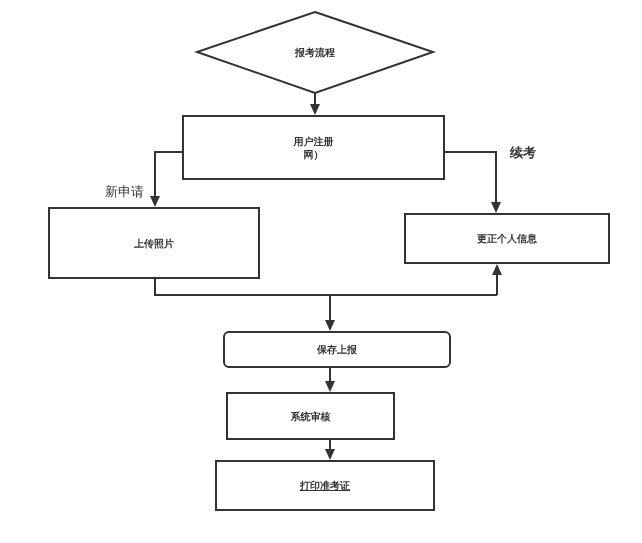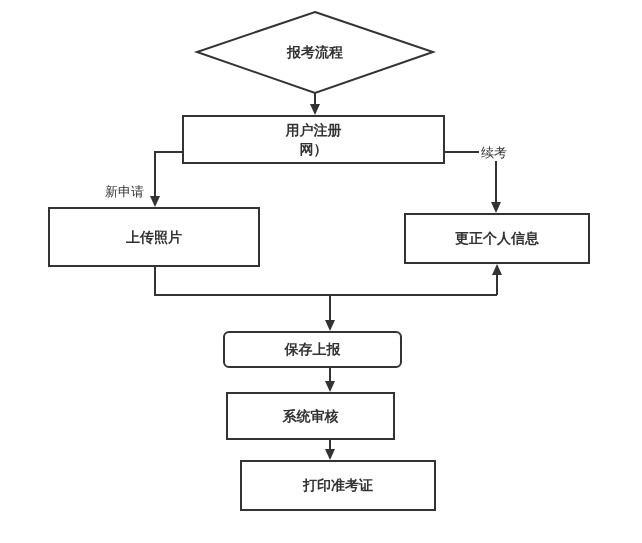--- a/index.html
+++ b/index.html
@@ -29,51 +29,51 @@
   }
   .arrowhead { fill: var(--line-color); stroke: none; }
   .stroke-shape {
     fill: var(--node-bg);
     stroke: var(--line-color);
     stroke-width: 2;
   }
   .node {
     position: absolute;
     color: var(--text-color);
-    font-size: 14px;
+    font-size: 10px;
     font-weight: bold;
     line-height: 1.3;
     display: flex;
     flex-direction: column;
     align-items: center;
     justify-content: center;
     text-align: left;
   }
   .box {
     border: 2px solid var(--line-color);
     background: var(--node-bg);
   }
   .diamond-label { background: transparent; }
-  .node-register   { left: 182px; top: 115px; width: 263px; height: 49px; }
-  .node-upload     { left: 48px;  top: 207px; width: 212px; height: 60px; }
-  .node-correct    { left: 404px; top: 213px; width: 186px; height: 51px; }
-  .node-save       { left: 223px; top: 331px; width: 179px; height: 37px; border-radius: 6px; }
+  .node-register   { left: 182px; top: 115px; width: 263px; height: 65px; }
+  .node-upload     { left: 48px;  top: 207px; width: 212px; height: 72px; }
+  .node-correct    { left: 404px; top: 213px; width: 206px; height: 51px; }
+  .node-save       { left: 223px; top: 331px; width: 228px; height: 37px; border-radius: 6px; }
   .node-review     { left: 226px; top: 392px; width: 169px; height: 48px; }
-  .node-print      { left: 240px; top: 460px; width: 196px; height: 51px; }
+  .node-print      { left: 215px; top: 460px; width: 220px; height: 51px; text-decoration: underline; }
   .node-start      { left: 197px; top: 12px;  width: 236px; height: 81px; }
   .edge-label {
     position: absolute;
     color: var(--text-color);
     font-size: 13px;
     font-weight: normal;
     line-height: 1.15;
     white-space: nowrap;
   }
   .edge-label-left  { left: 105px; top: 157px; margin-top: 28px; }
-  .edge-label-right { left: 479px; top: 146px; background: var(--node-bg); padding: 0 2px; }
+  .edge-label-right { left: 508px; top: 146px; background: var(--node-bg); padding: 0 2px; font-weight: bold; }
 </style>
 </head>
 <body>
 
 <div class="canvas">
 
   <svg class="connectors" width="642" height="543" viewBox="0 0 642 543" xmlns="http://www.w3.org/2000/svg">
 
     <polygon class="stroke-shape" points="315,12 433,52 315,93 197,52"></polygon>
 

